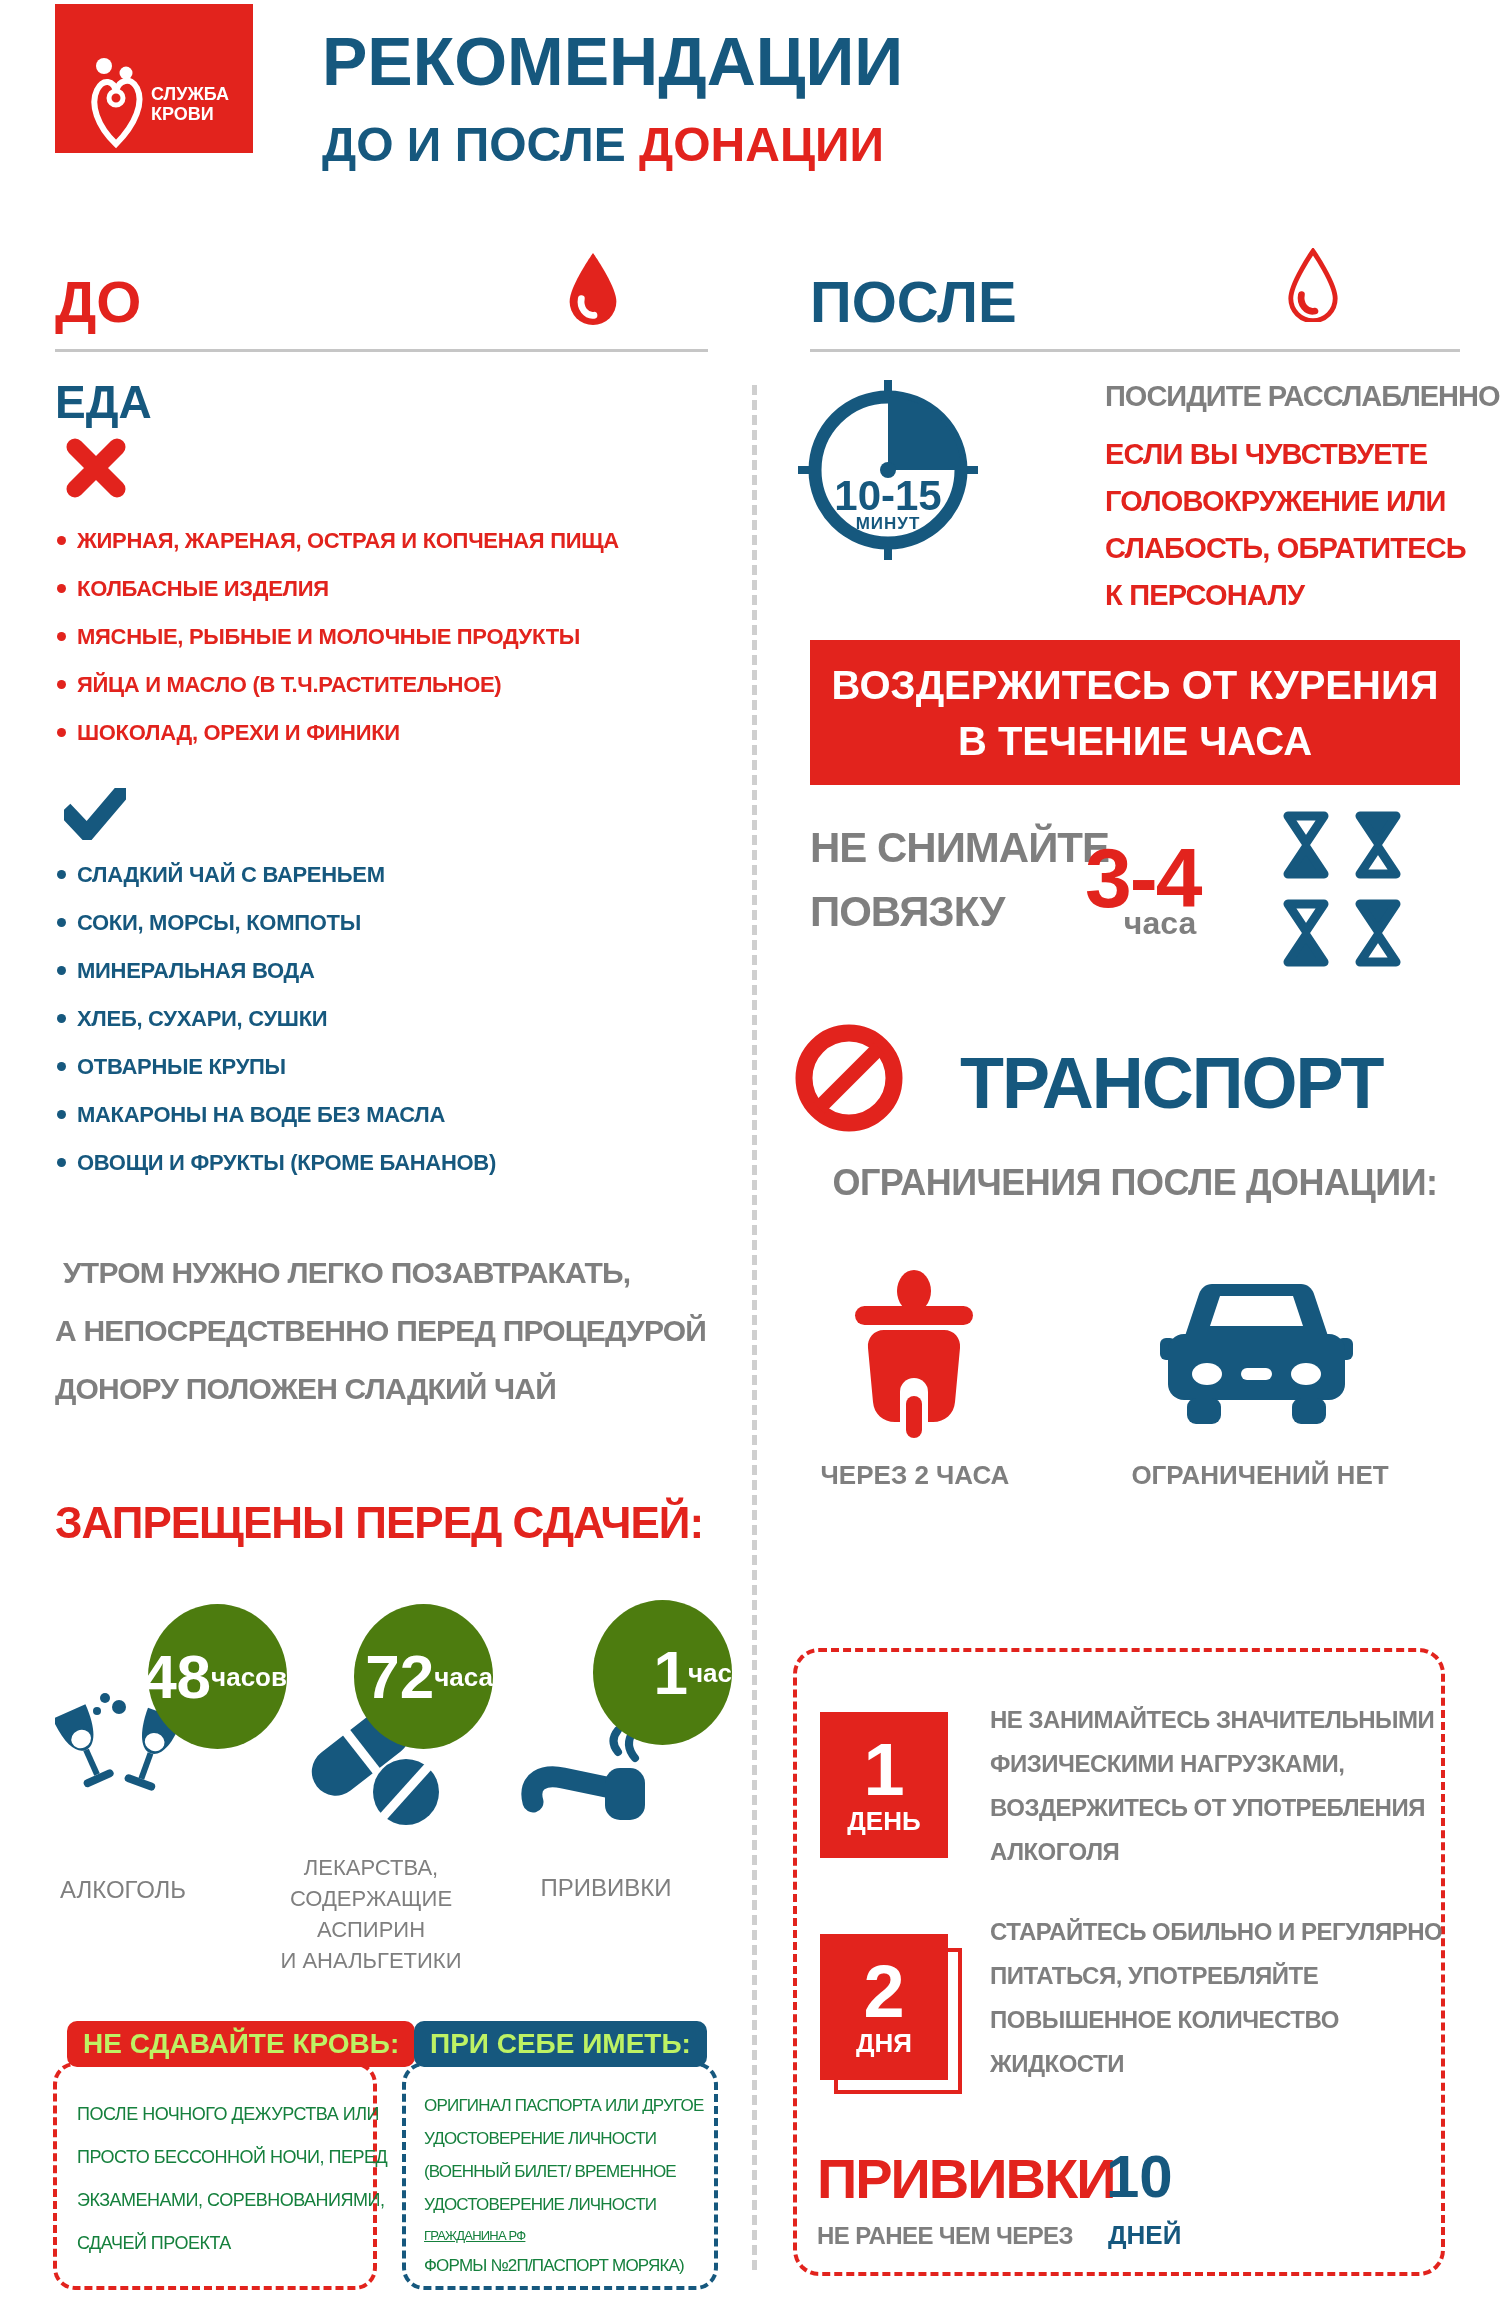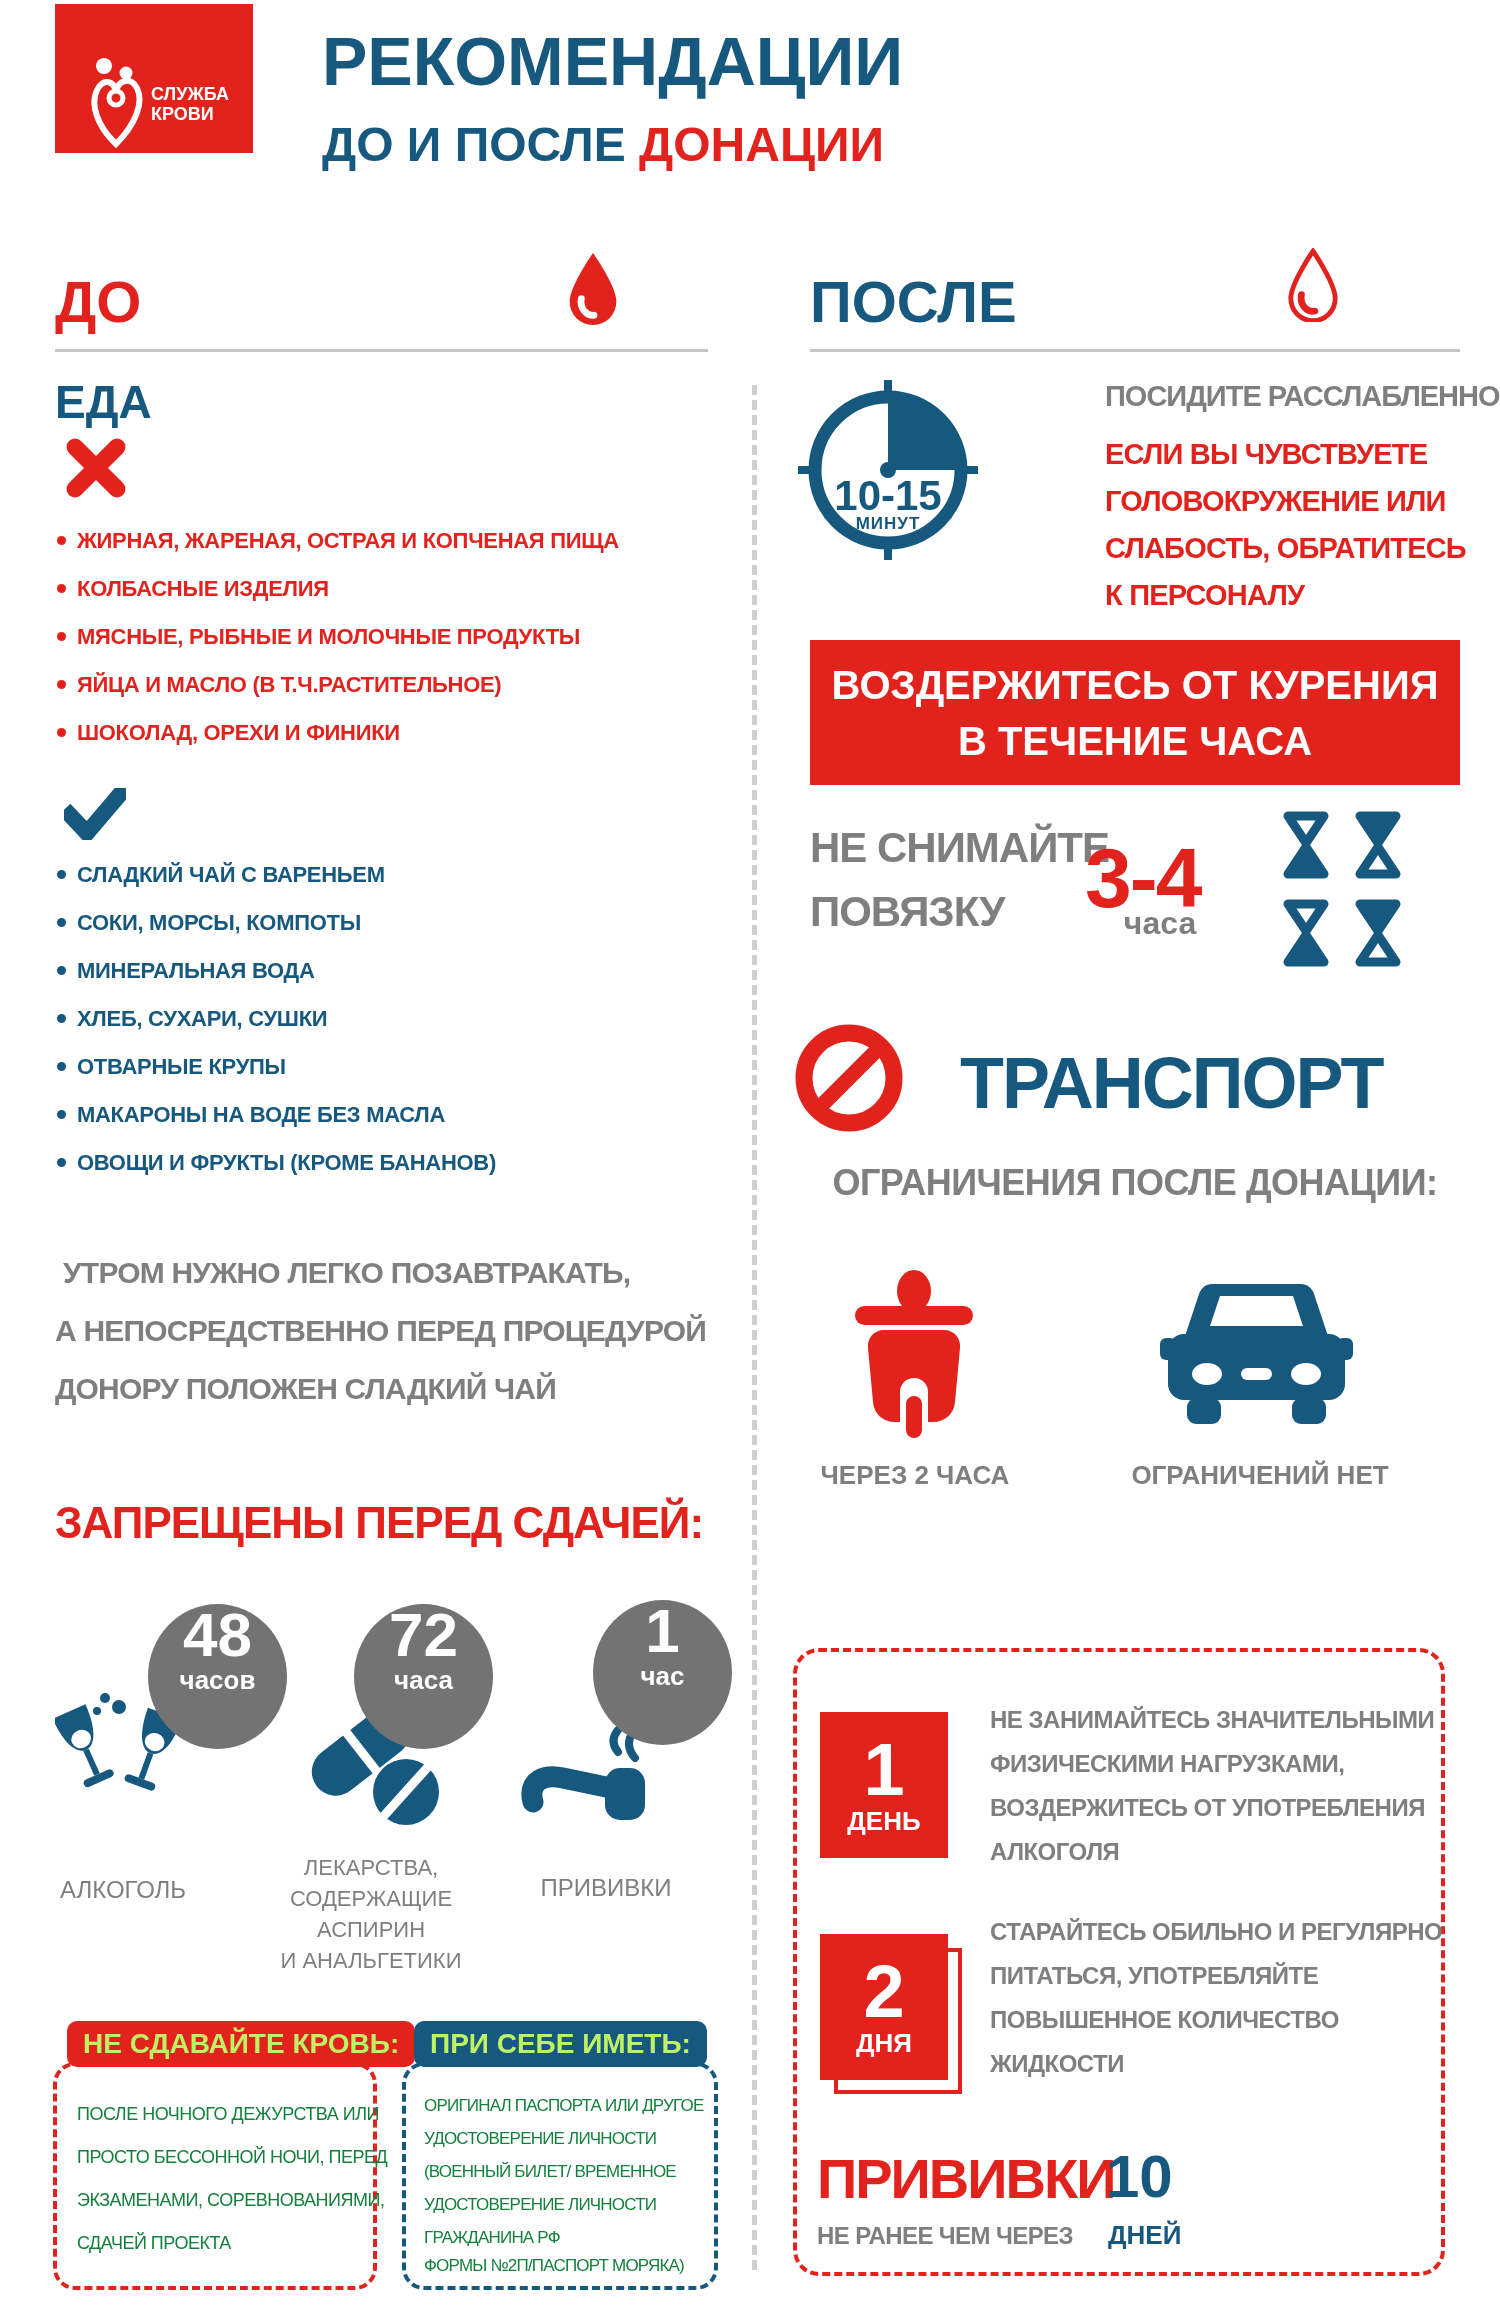--- a/index.html
+++ b/index.html
@@ -14,22 +14,22 @@
   .hr{height:3px;background:#c6c6c6;}
   .vdash{width:0;border-left:5px dashed #cfcfcf;}
   .bullet{white-space:nowrap;letter-spacing:-0.3px;font-weight:bold;font-size:22px;}
   .bullet::before{content:"";display:inline-block;width:9px;height:9px;border-radius:50%;
     background:currentColor;margin-right:11px;vertical-align:3px;}
   .chip{color:#bef264;font-weight:bold;font-size:28px;line-height:46px;height:46px;
     padding:0 16px;border-radius:10px;white-space:nowrap;z-index:3;}
   .dashbox{border:4px dashed #e2231d;border-radius:22px;}
   .dashbox.bluebox{border-color:#16587e;}
   .boxline{font-size:18px;color:#15803d;letter-spacing:-0.5px;white-space:nowrap;}
-  .circle{background:#737373;border-radius:50%;color:#fff;display:flex;flex-direction:column;
-    align-items:center;justify-content:flex-start;z-index:2;text-align:center;}
+  .circle{background:#4d7c0f;border-radius:50%;color:#fff;display:flex;
+    align-items:center;justify-content:flex-end;z-index:2;text-align:center;}
   .circle .val{font-size:62px;font-weight:bold;line-height:62px;}
   .circle .unit{font-size:26px;font-weight:bold;line-height:28px;}
   .sq{background:#e2231d;color:#fff;display:flex;flex-direction:column;align-items:center;
     justify-content:center;z-index:2;}
   .sq .val{font-size:74px;font-weight:bold;line-height:72px;}
   .sq .unit{font-size:26px;font-weight:bold;line-height:30px;}
   .sqoutline{border:4px solid #e2231d;z-index:1;}
   .nw{white-space:nowrap;}
 </style>
 </head>
@@ -172,21 +172,21 @@
   <div class="abs boxline" style="left:77px;top:2233px;">СДАЧЕЙ ПРОЕКТА</div>
 
   <div class="abs chip" style="left:414px;top:2021px;background:#16587e;">
     <span>ПРИ СЕБЕ ИМЕТЬ:</span>
   </div>
   <div class="abs dashbox bluebox" style="left:402px;top:2062px;width:308px;height:220px;"></div>
   <div class="abs boxline" style="left:424px;top:2096px;font-size:17px;letter-spacing:-0.8px;">ОРИГИНАЛ ПАСПОРТА ИЛИ ДРУГОЕ</div>
   <div class="abs boxline" style="left:424px;top:2129px;font-size:17px;letter-spacing:-0.8px;">УДОСТОВЕРЕНИЕ ЛИЧНОСТИ</div>
   <div class="abs boxline" style="left:424px;top:2162px;font-size:17px;letter-spacing:-0.8px;">(ВОЕННЫЙ БИЛЕТ/ ВРЕМЕННОЕ</div>
   <div class="abs boxline" style="left:424px;top:2195px;font-size:17px;letter-spacing:-0.8px;">УДОСТОВЕРЕНИЕ ЛИЧНОСТИ</div>
-  <div class="abs boxline" style="left:424px;top:2228px;font-size:17px;letter-spacing:-0.8px;">ГРАЖДАНИНА РФ</div>
+  <div class="abs boxline" style="left:424px;top:2228px;font-size:13px;letter-spacing:-0.8px;text-decoration:underline;">ГРАЖДАНИНА РФ</div>
   <div class="abs boxline" style="left:424px;top:2256px;font-size:17px;letter-spacing:-0.8px;">ФОРМЫ №2П/ПАСПОРТ МОРЯКА)</div>
 
   <div class="abs b blue nw" style="left:810px;top:268px;font-size:58px;">ПОСЛЕ</div>
 
   <span class="abs" style="left:1285px;top:248px;">
     <svg width="56" height="74" viewBox="0 0 58 76">
       <path d="M29 3 C29 3 6 36 6 52 a23 23 0 0 0 46 0 C52 36 29 3 29 3 Z" fill="none" stroke="#e2231d" stroke-width="5"></path>
       <path d="M17 48 a12 14 0 0 0 14 17" stroke="#e2231d" stroke-width="7" fill="none" stroke-linecap="round"></path>
     </svg>
   </span>

